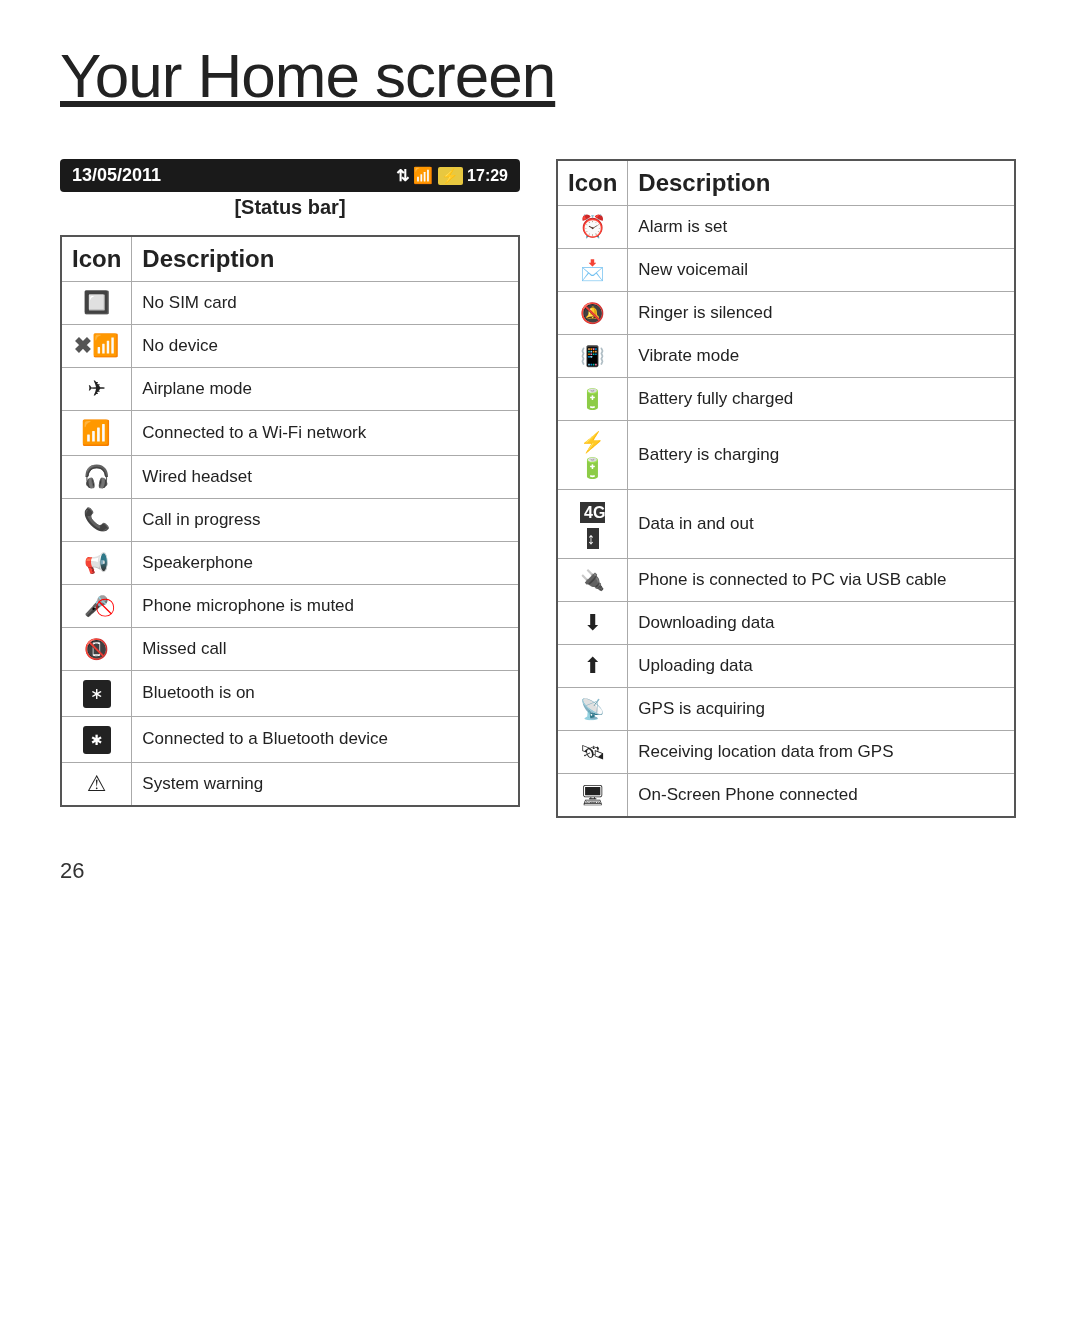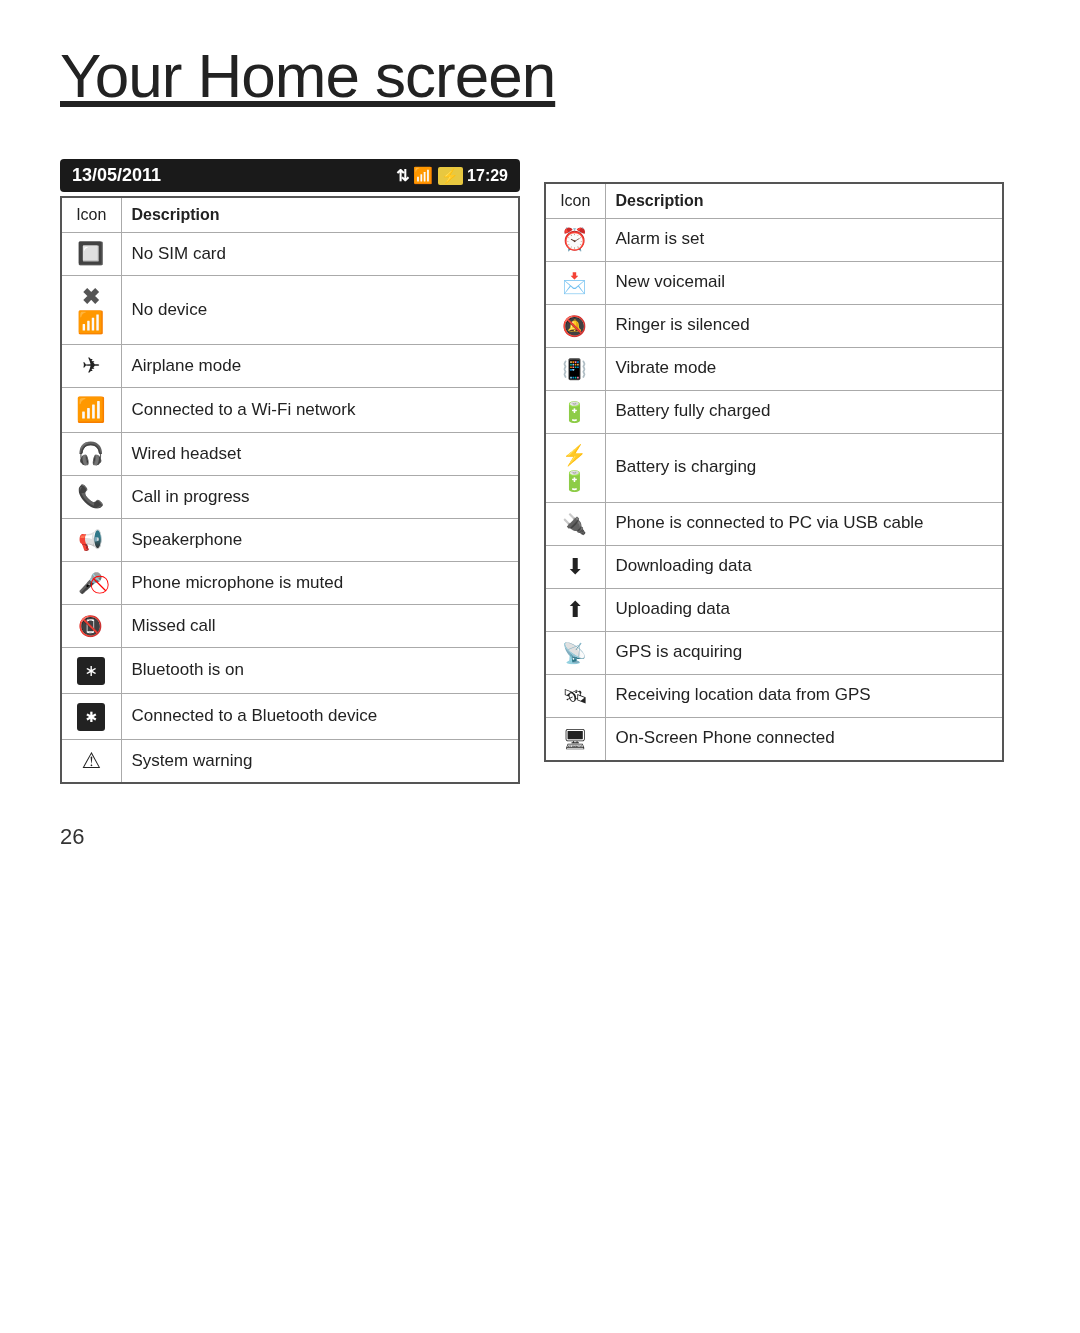--- a/index.html
+++ b/index.html
@@ -14,22 +14,22 @@
     h1 {
       font-size: 62px;
       font-weight: 300;
       color: #222;
       margin-bottom: 30px;
       letter-spacing: -1px;
       text-decoration: underline;
     }
     .content-area {
       display: flex;
-      gap: 24px;
-      align-items: center;
+      gap: 36px;
+      align-items: flex-start;
       margin-top: 48px;
     }
     .left-column {
       flex: 0 0 460px;
     }
     .right-column {
       flex: 0 0 460px;
     }
     
     .status-bar-mockup {
@@ -63,22 +63,22 @@
       width: 100%;
       border: 2px solid #555;
     }
     th, td {
       border: 1px solid #aaa;
       padding: 8px 10px;
       font-size: 20px;
       vertical-align: middle;
     }
     th {
-      font-weight: normal;
-      font-size: 16px;
+      font-weight: bold;
+      font-size: 24px;
       text-align: left;
     }
     .icon-cell {
       width: 60px;
       text-align: center;
       font-size: 22px;
     }
     .desc-cell {
       font-size: 17px;
       line-height: 1.3;
@@ -103,20 +103,21 @@
 
     <div class="status-bar-mockup">
       <span>13/05/2011</span>
       <div class="status-bar-right">
         <span style="font-size:16px;">⇅</span>
         <span style="font-size:16px;">📶</span>
         <span style="font-size:14px; background:#e8c840; color:#000; padding:1px 4px; font-weight:bold; border-radius:2px;">⚡</span>
         <span>17:29</span>
       </div>
     </div>
+    <div class="status-bar-label">[Status bar]</div>
 
     <table>
       <thead>
         <tr class="header-row">
           <th>Icon</th>
           <th><strong>Description</strong></th>
         </tr>
       </thead>
       <tbody id="left-table-body">
           <tr>
@@ -199,20 +200,24 @@
   </tr>
           <tr>
     <td class="icon-cell"><span style="font-size:20px;">🔋</span></td>
     <td class="desc-cell">Battery fully charged</td>
   </tr>
           <tr>
     <td class="icon-cell"><span style="font-size:20px;">⚡🔋</span></td>
     <td class="desc-cell">Battery is charging</td>
   </tr>
           <tr>
+    <td class="icon-cell"><span style="font-size:16px;background:#333;color:#fff;padding:2px 4px;font-weight:bold;">4G<br>↕</span></td>
+    <td class="desc-cell">Data in and out</td>
+  </tr>
+          <tr>
     <td class="icon-cell"><span style="font-size:20px;">🔌</span></td>
     <td class="desc-cell">Phone is connected to PC via USB cable</td>
   </tr>
           <tr>
     <td class="icon-cell"><span style="font-size:22px;">⬇</span></td>
     <td class="desc-cell">Downloading data</td>
   </tr>
           <tr>
     <td class="icon-cell"><span style="font-size:22px;">⬆</span></td>
     <td class="desc-cell">Uploading data</td>

